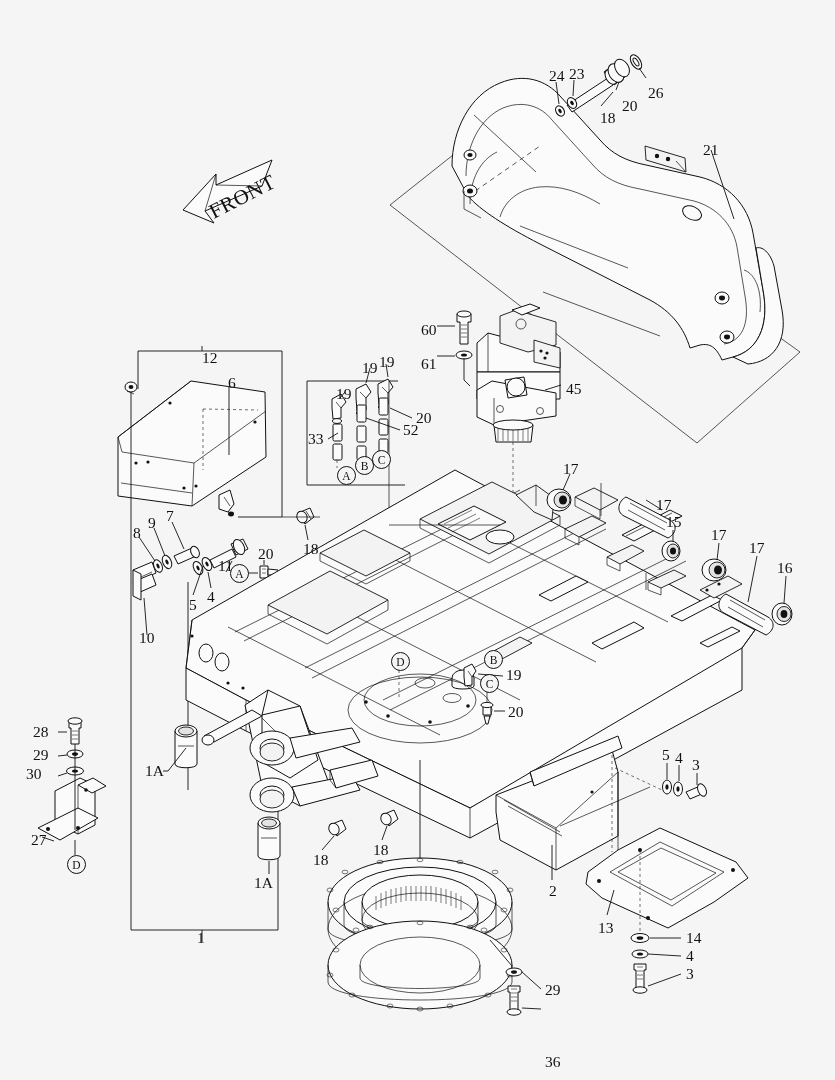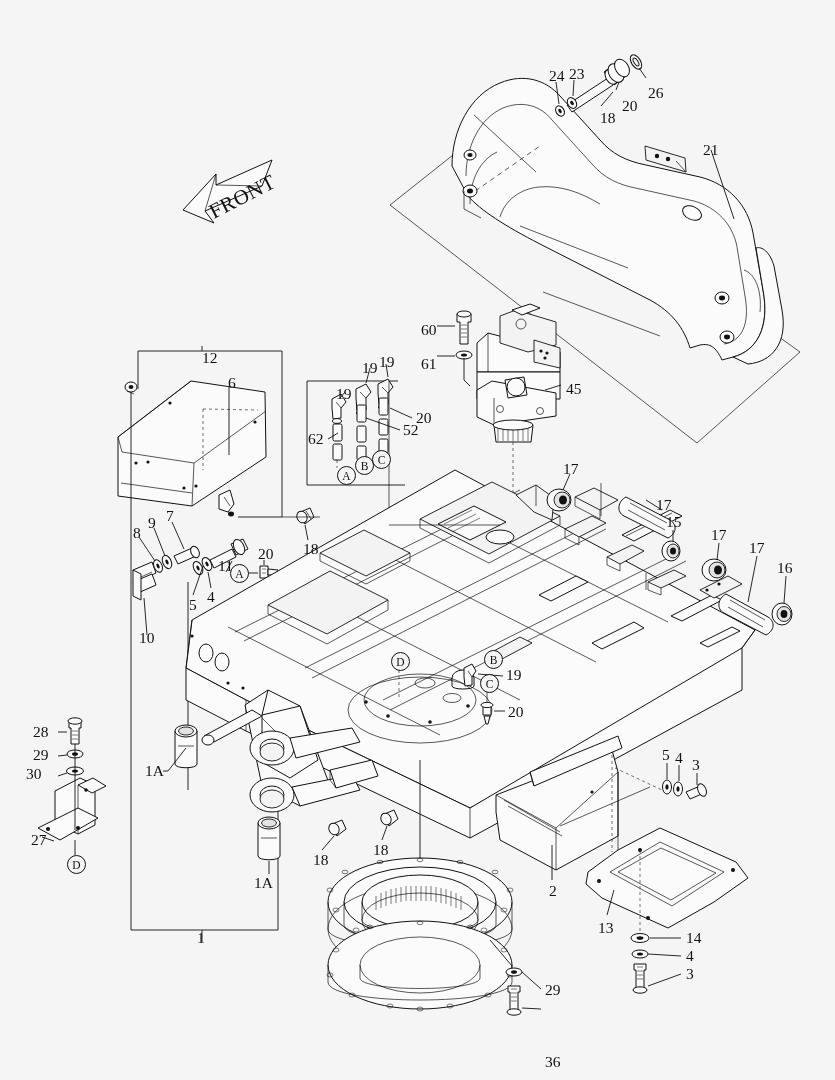--- a/index.html
+++ b/index.html
@@ -617,21 +617,21 @@
   <div class="lbl n" style="left:566px;top:381px">45</div>
 
   <div class="lbl n" style="left:202px;top:350px">12</div>
   <div class="lbl n" style="left:228px;top:375px">6</div>
 
   <div class="lbl n" style="left:336px;top:386px">19</div>
   <div class="lbl n" style="left:362px;top:360px">19</div>
   <div class="lbl n" style="left:379px;top:354px">19</div>
   <div class="lbl n" style="left:416px;top:410px">20</div>
   <div class="lbl n" style="left:403px;top:422px">52</div>
-  <div class="lbl n" style="left:308px;top:431px">62</div>
+  <div class="lbl n" style="left:308px;top:431px">33</div>
 
   <div class="cmark" style="left:337px;top:466px">
       <span>A</span>
     </div>
   <div class="cmark" style="left:355px;top:456px">
       <span>B</span>
     </div>
   <div class="cmark" style="left:372px;top:450px">
       <span>C</span>
     </div>

